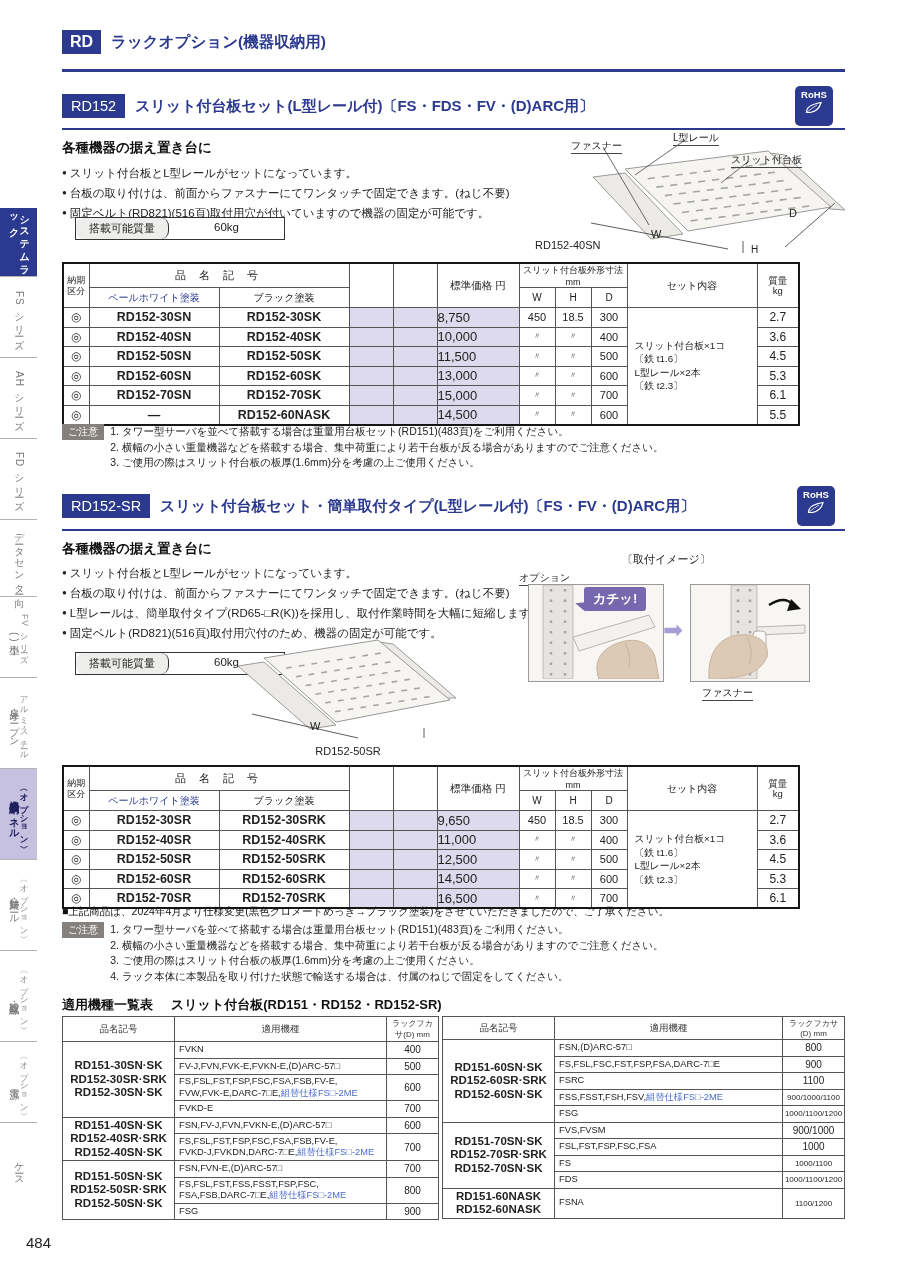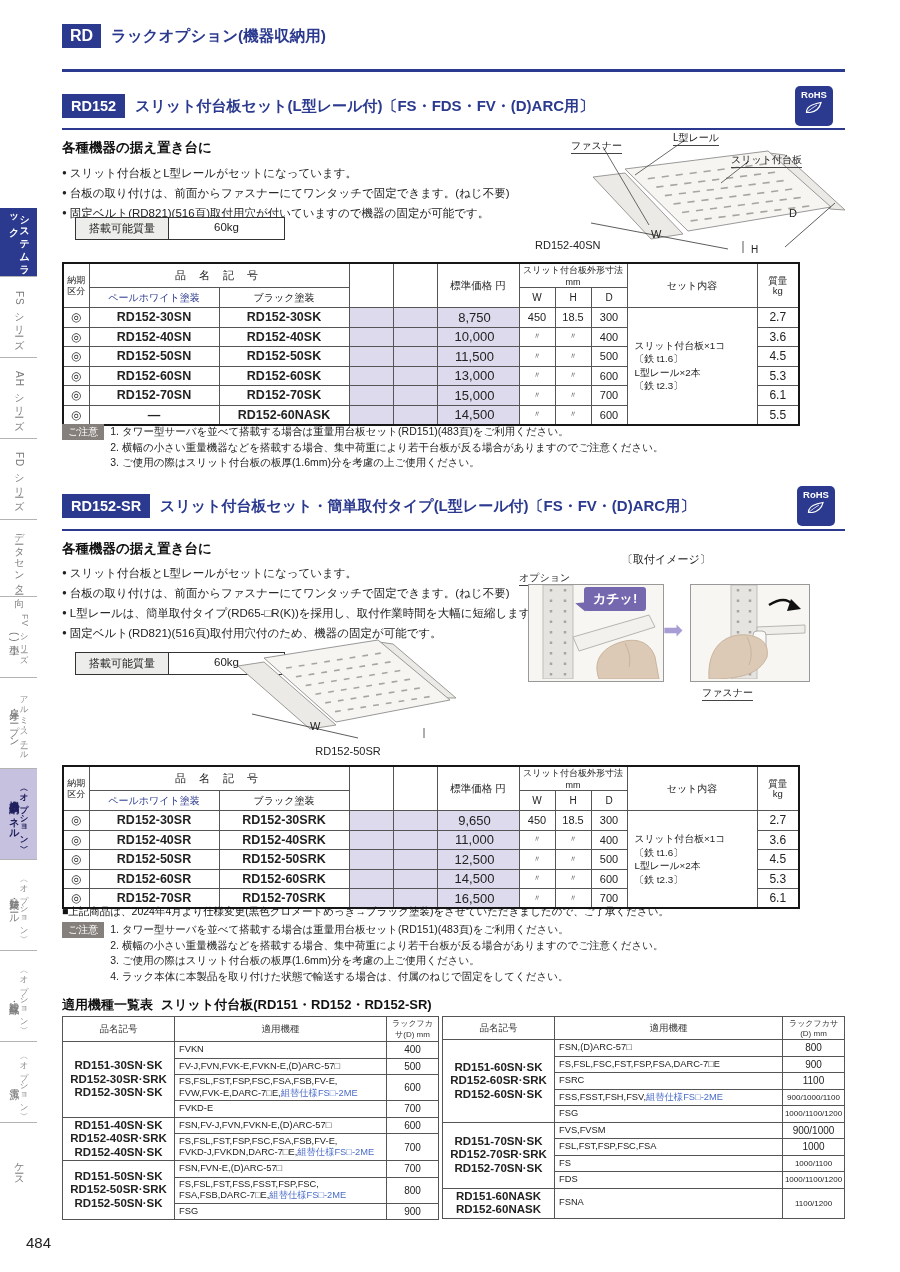--- a/index.html
+++ b/index.html
@@ -10,47 +10,47 @@
   .side-tab{display:flex;justify-content:center;align-items:center;gap:1px;border-top:1px solid #b3b3b3;}
   .side-tab:first-child{border-top:none;}
   .vtext{writing-mode:vertical-rl;text-orientation:mixed;font-size:10px;color:#7a7a7a;letter-spacing:1px;line-height:1.05;}
   .vtext.col1{font-size:8.5px;color:#8b8b8b;}
   .side-tab.dark{background:#2b3a8f;}
   .side-tab.dark .vtext{color:#fff;font-weight:bold;}
   .side-tab.highlight{background:#c6c1de;}
   .side-tab.highlight .vtext{color:#20205f;font-weight:bold;}
 
   
-  #hdr{position:absolute;left:62px;top:24px;display:flex;align-items:center;gap:10px;}
+  #hdr{position:absolute;left:62px;top:30px;display:flex;align-items:center;gap:10px;}
   #hdr .tag{background:#2b3a8f;color:#fff;font-weight:bold;font-size:16px;padding:3px 8px;}
   #hdr .ttl{color:#2b3a8f;font-weight:bold;font-size:15.5px;text-align:right;}
   #hdr-rule{position:absolute;left:62px;top:69px;width:783px;height:3px;background:#2b3a8f;}
 
   .sec-head{position:absolute;left:62px;display:flex;align-items:center;gap:10px;}
   #s1-head{top:94px;} #s2-head{top:494px;}
-  .sec-code{background:#2b3a8f;color:#fff;font-weight:bold;font-size:14.5px;padding:4px 9px;}
+  .sec-code{background:#2b3a8f;color:#fff;font-weight:normal;font-size:14.5px;padding:4px 9px;}
   .sec-ttl{color:#2b3a8f;font-weight:bold;font-size:15px;}
   .sec-rule{position:absolute;left:62px;width:783px;height:2px;background:#2b3a8f;}
   #s1-rule{top:128px;} #s2-rule{top:529px;}
 
   .rohs{position:absolute;width:38px;height:40px;background:#2b3a8f;border-radius:5px;color:#fff;text-align:center;}
   #rohs1{left:795px;top:86px;} #rohs2{left:797px;top:486px;}
   .rohs .rtxt{font-size:9.5px;font-weight:bold;display:block;margin-top:3px;}
 
   .lead{position:absolute;left:62px;font-weight:bold;font-size:13.5px;color:#111;}
   #lead1{top:139px;} #lead2{top:540px;}
 
   ul.bullets{position:absolute;left:62px;margin:0;padding:0;list-style:none;}
   #bul1{top:163px;width:470px;} #bul2{top:563px;width:470px;}
   .bullets li{font-size:11.5px;color:#222;line-height:19.5px;white-space:nowrap;}
   .bullets li::before{content:"●";font-size:8px;vertical-align:1.5px;margin-right:3px;}
 
   .loadbox{position:absolute;display:flex;border:1.2px solid #333;background:#fff;}
   #load1{left:75px;top:217px;} #load2{left:75px;top:652px;}
-  .loadbox .ll{background:#ededeb;border-right:1.2px solid #333;font-size:11px;padding:3px 13px;color:#222;}
+  .loadbox .ll{background:#ededeb;border-right:1.2px solid #333;font-size:11px;padding:3px 13px;color:#222;border-radius:8px;}
   .loadbox .lv{width:115px;text-align:center;font-size:11.5px;padding:3px 0;}
 
   
   #diag1{position:absolute;left:533px;top:131px;width:322px;height:130px;}
   #diag1 svg,#img2 svg{position:absolute;left:0;top:0;}
   .dlabel{position:absolute;font-size:10px;color:#222;white-space:nowrap;}
   #d1-fastener{left:38px;top:8px;border-bottom:1px solid #444;}
   #d1-rail{left:140px;top:0px;border-bottom:1px solid #444;}
   #d1-plate{left:198px;top:22px;border-bottom:1px solid #444;}
   #d1-w{left:118px;top:97px;font-size:11px;}
@@ -91,36 +91,36 @@
   th.hblack{font-size:10px;}
   th.hprice{font-size:10.5px;}
   th.hdims{font-size:9px;}
   th.hwhd{font-size:10px;}
   th.hset{font-size:10px;}
   th.hwt{font-size:9.5px;white-space:pre-line;line-height:10px;}
   .ptable tbody tr{height:19.5px;}
   td.mark{text-align:center;font-size:12px;}
   td.code{text-align:center;font-weight:bold;font-size:12.5px;}
   td.lav{background:#dcdaec;}
-  td.price{text-align:center;padding-right:7px;font-size:13px;}
+  td.price{text-align:left;padding-right:7px;font-size:13px;}
   td.dim{text-align:center;font-size:11px;}
   td.ditto{font-size:9px;color:#555;}
   td.set{font-size:9.8px;line-height:13.5px;padding-left:7px;text-align:left;}
   td.wt{text-align:center;font-size:12px;}
   .pre{white-space:pre-line;}
 
   
   .notes{position:absolute;left:62px;display:flex;gap:6px;align-items:flex-start;}
   #notes1{top:424px;} #notes2{top:922px;}
   .clabel{background:#85807c;color:#fff;font-size:10px;padding:1px 6px;flex:0 0 auto;}
   .ntext div{font-size:10.5px;line-height:15.5px;color:#222;white-space:nowrap;}
   #spec-note{position:absolute;left:62px;top:905px;font-size:10.5px;color:#111;}
 
   
-  #app-head{position:absolute;left:62px;top:996px;display:flex;gap:8px;font-weight:bold;font-size:13px;color:#111;}
+  #app-head{position:absolute;left:62px;top:996px;display:flex;gap:18px;font-weight:bold;font-size:13px;color:#111;}
   .atable{border-collapse:collapse;table-layout:fixed;border:1.6px solid #222;position:absolute;background:#fff;}
   #app-left{left:62px;top:1016px;} #app-right{left:442px;top:1016px;}
   .atable th{font-weight:normal;font-size:9.5px;border:1px solid #555;height:17px;background:#fff;color:#333;}
   .atable th.adp{font-size:8px;}
   .atable td{border:1px solid #555;}
   .atable tbody tr{height:16.5px;}
   td.codes{text-align:center;font-weight:bold;font-size:11.5px;line-height:13.5px;}
   td.models{font-size:9.3px;line-height:11.5px;padding:1px 4px;}
   td.depth{text-align:center;font-size:10px;}
   td.depth.tiny{font-size:8px;}

